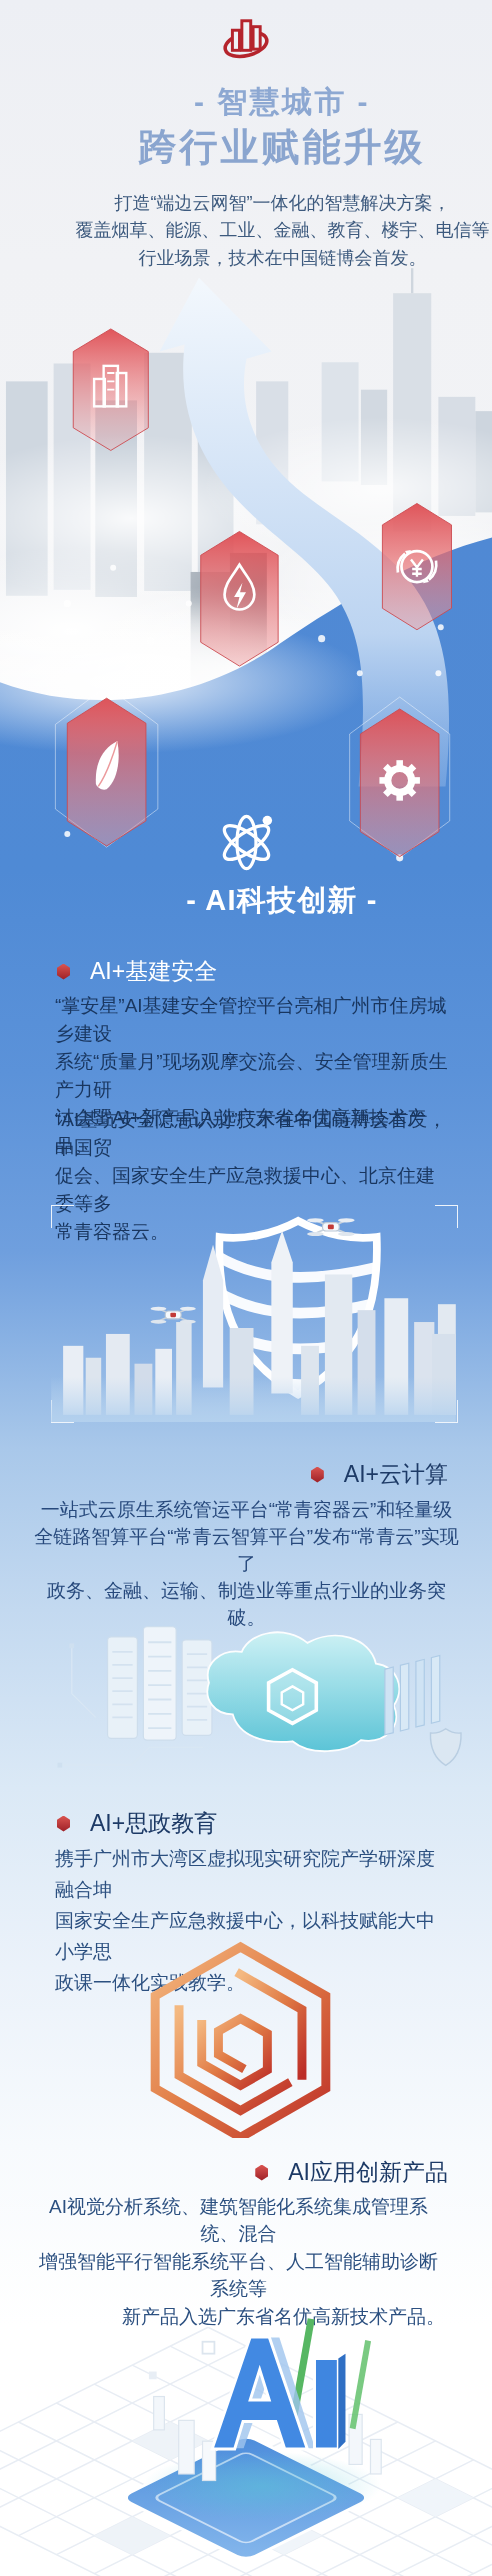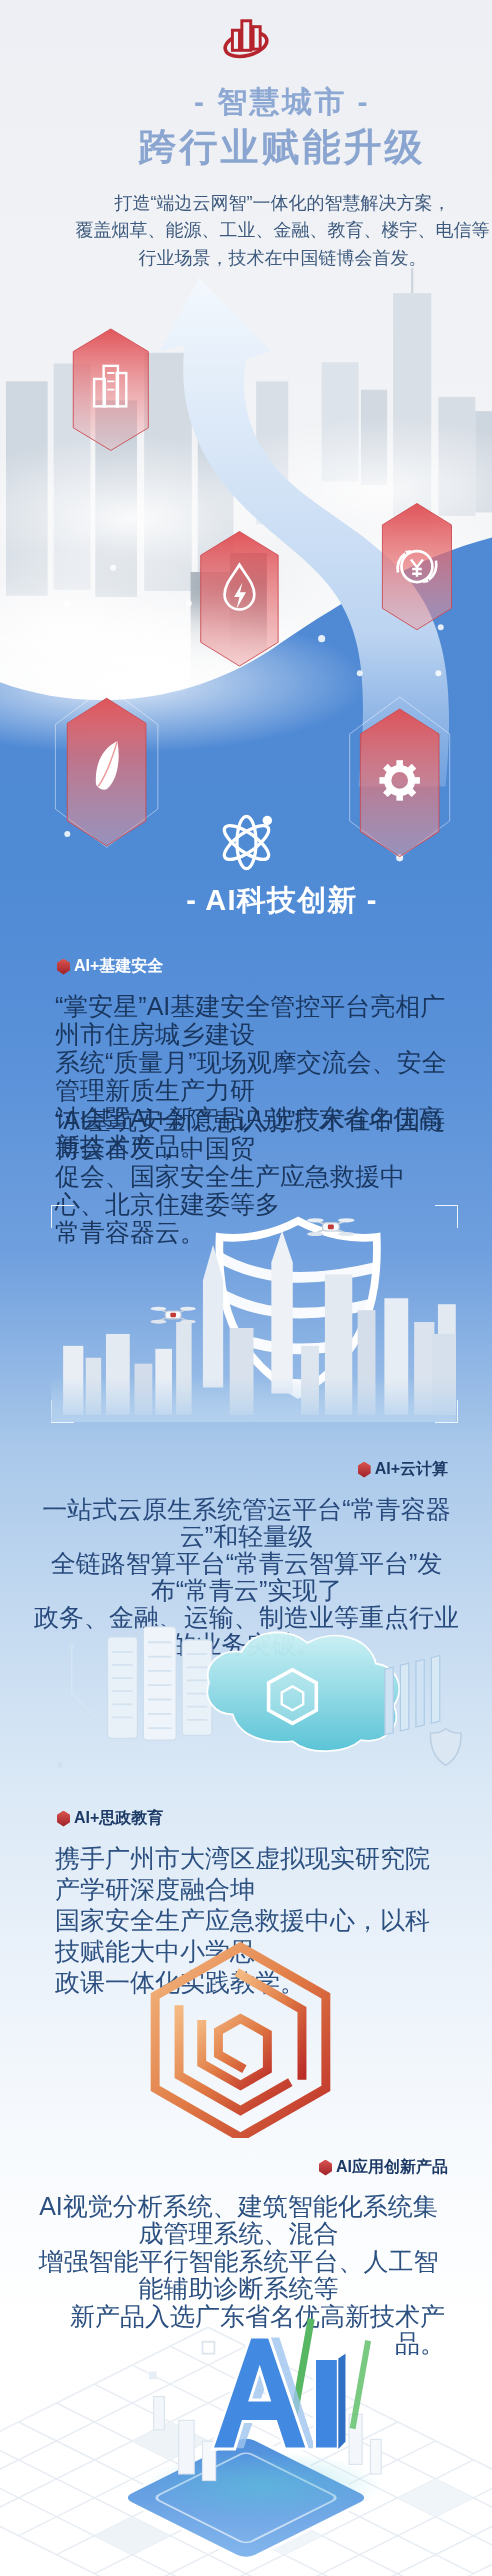--- a/index.html
+++ b/index.html
@@ -12,29 +12,29 @@
       #a9c8ea 1449px,#c3d9f0 1610px,#dbe9f6 1788px,#ebf2fa 1967px,
       #f7fafd 2146px,#ffffff 2325px);
   }
   .abs{position:absolute;padding-left:36px;}
   .abs-svg{position:absolute;display:block;}
   .center-text{left:0;width:100%;text-align:center;}
   .hero-title-sm{top:82px;font-size:30px;font-weight:bold;color:#8da8d2;letter-spacing:2.4px;}
   .hero-title-lg{top:122px;font-size:38px;font-weight:bold;color:#8aa5cf;letter-spacing:3px;}
   .hero-para{top:178px;left:32px;width:429px;text-align:center;font-size:18px;line-height:27.4px;color:#3d5a7e;margin-top:12px;}
   .sec-title{top:881px;font-size:29px;font-weight:bold;color:#ffffff;letter-spacing:1.2px;}
-  .sub-head{position:absolute;display:flex;align-items:center;gap:4px;font-size:16px;font-weight:bold;white-space:nowrap;}
+  .sub-head{position:absolute;display:flex;align-items:center;gap:20px;font-size:23px;font-weight:normal;white-space:nowrap;}
   .hex-bullet{width:13px;height:16px;flex:0 0 auto;
     background:linear-gradient(180deg,#da5450,#9c1f26);
     clip-path:polygon(50% 0,100% 27%,100% 73%,50% 100%,0 73%,0 27%);}
   #head-s1{left:57px;top:956px;color:#ffffff;}
   #head-s2{right:44px;top:1459px;color:#1d3a66;}
   #head-s3{left:57px;top:1808px;color:#1d3a66;}
   #head-s4{right:44px;top:2157px;color:#1d3a66;}
-  .para{position:absolute;left:55px;width:398px;font-size:25px;line-height:28px;color:#19365f;}
+  .para{position:absolute;left:55px;width:398px;font-size:19px;line-height:28px;color:#19365f;}
   #p-s1a{top:992px;}
   #p-s1b{top:1106px;}
   #p-s2{top:1496px;left:32px;width:429px;text-align:center;color:#27497c;line-height:27px;}
   #p-s3{top:1843px;line-height:31px;color:#2c5080;}
   #p-s4{top:2193px;left:32px;width:413px;text-align:center;color:#2c5080;line-height:27.4px;}
   #p-s4 .line-right{text-align:right;}
   .bracket{position:absolute;width:21.5px;height:21.5px;border:0 solid #eef4fb;}
   #br-tl{left:51px;top:1205px;border-left-width:1.8px;border-top-width:1.8px;}
   #br-tr{left:435px;top:1205px;border-right-width:1.8px;border-top-width:1.8px;}
   #br-bl{left:51px;top:1400px;border-left-width:1.8px;border-bottom-width:1.8px;}

